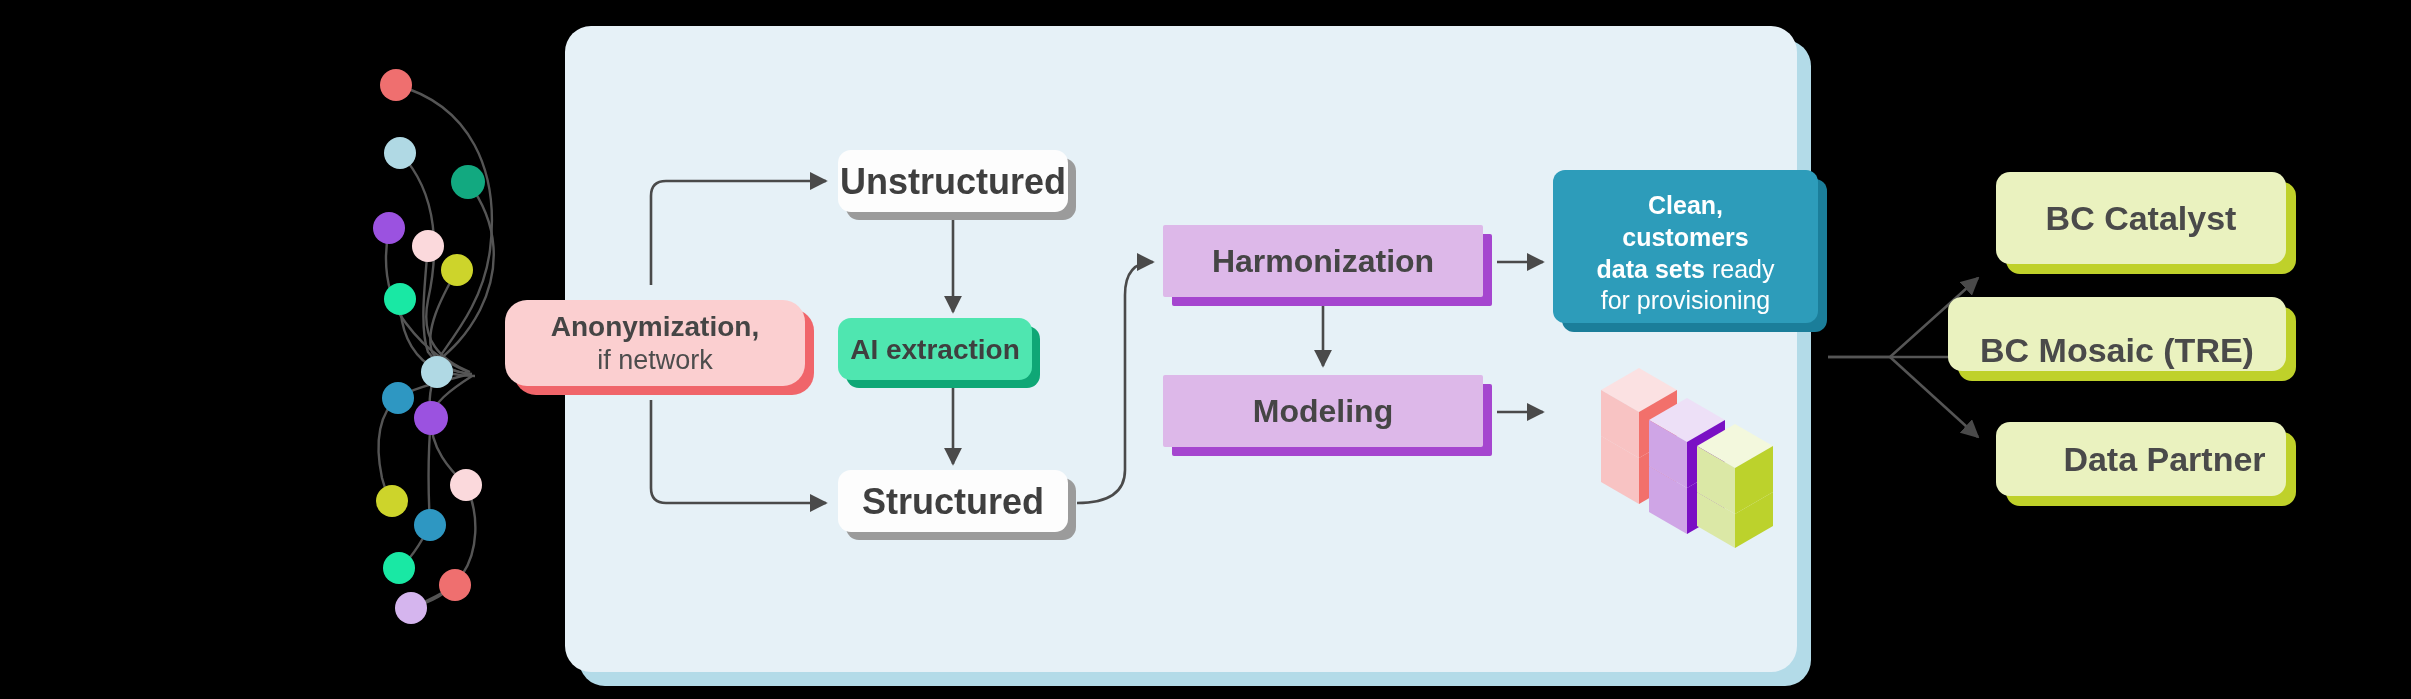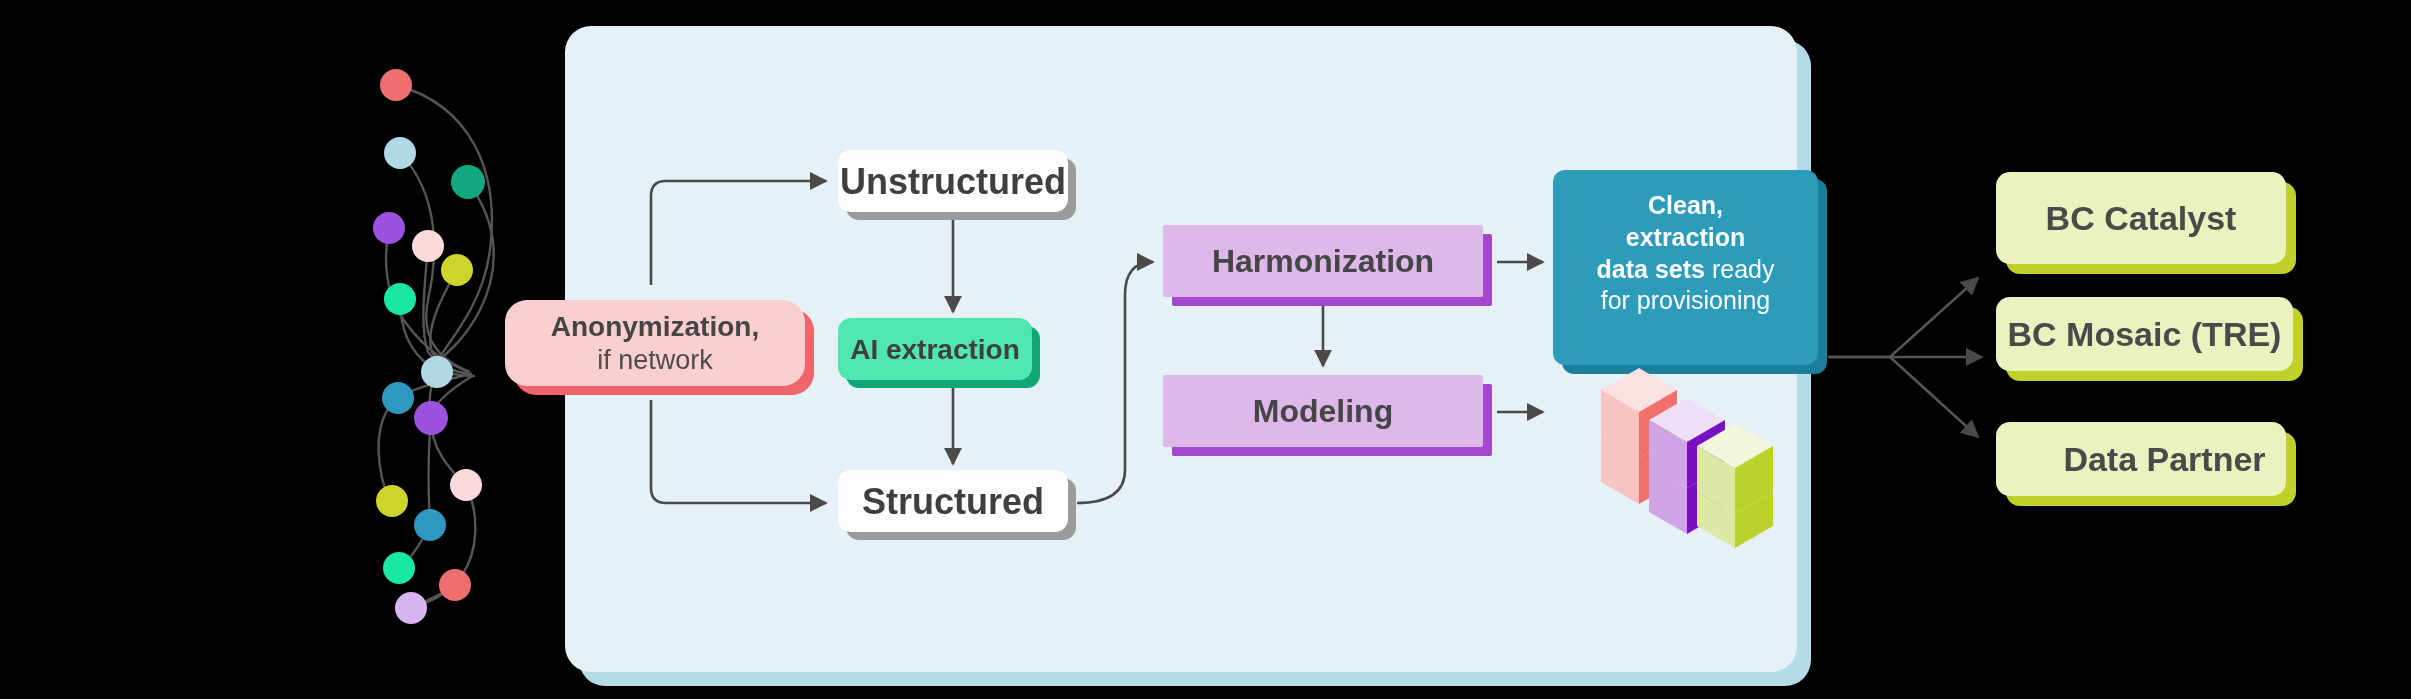--- a/index.html
+++ b/index.html
@@ -125,21 +125,21 @@
   
   .out-box {
     background: #eaf2bf;
     box-shadow: 10px 10px 0 0 #bfd12a;
     font-weight: 700;
     font-size: 34px;
     color: #4a4a4a;
     border-radius: 14px;
   }
   #bc-catalyst-box  { left: 1996px; top: 172px; width: 290px; height: 92px; }
-  #bc-mosaic-box    { left: 1996px; top: 297px; width: 297px; height: 74px; }
+  #bc-mosaic-box    { left: 1948px; top: 297px; width: 338px; height: 74px; align-items: flex-end; }
   #data-partner-box { left: 1996px; top: 422px; width: 290px; height: 74px; padding-left: 47px; }
 
   svg.overlay { position: absolute; left: 0; top: 0; width: 2411px; height: 699px; pointer-events: none; }
 </style>
 </head>
 <body>
 
 <div id="stage">
 
 
@@ -233,24 +233,24 @@
   </div>
 
   <div class="card purple-box" id="harmonization-box">
     <span class="lbl">Harmonization</span>
   </div>
 
   <div class="card purple-box" id="modeling-box">
     <span class="lbl">Modeling</span>
   </div>
 
-  <div id="clean-data-panel" style="height:195px">
+  <div id="clean-data-panel" style="height:153px">
     <div class="txt">
       <b>Clean,</b><br>
-      <b>extraction</b><br>
+      <b>customers</b><br>
       <b>data sets</b><span> ready</span><br>
       <span>for provisioning</span>
     </div>
     <svg id="cube-art" width="190" height="205" viewBox="0 0 190 205">
 
       <g>
         <polygon points="10,88 48,66 86,88 48,110" fill="#fbe1e2"></polygon>
         <polygon points="10,88 48,110 48,156 10,134" fill="#f8c3c3"></polygon>
         <polygon points="48,110 86,88 86,134 48,156" fill="#f2706b"></polygon>
       </g>

